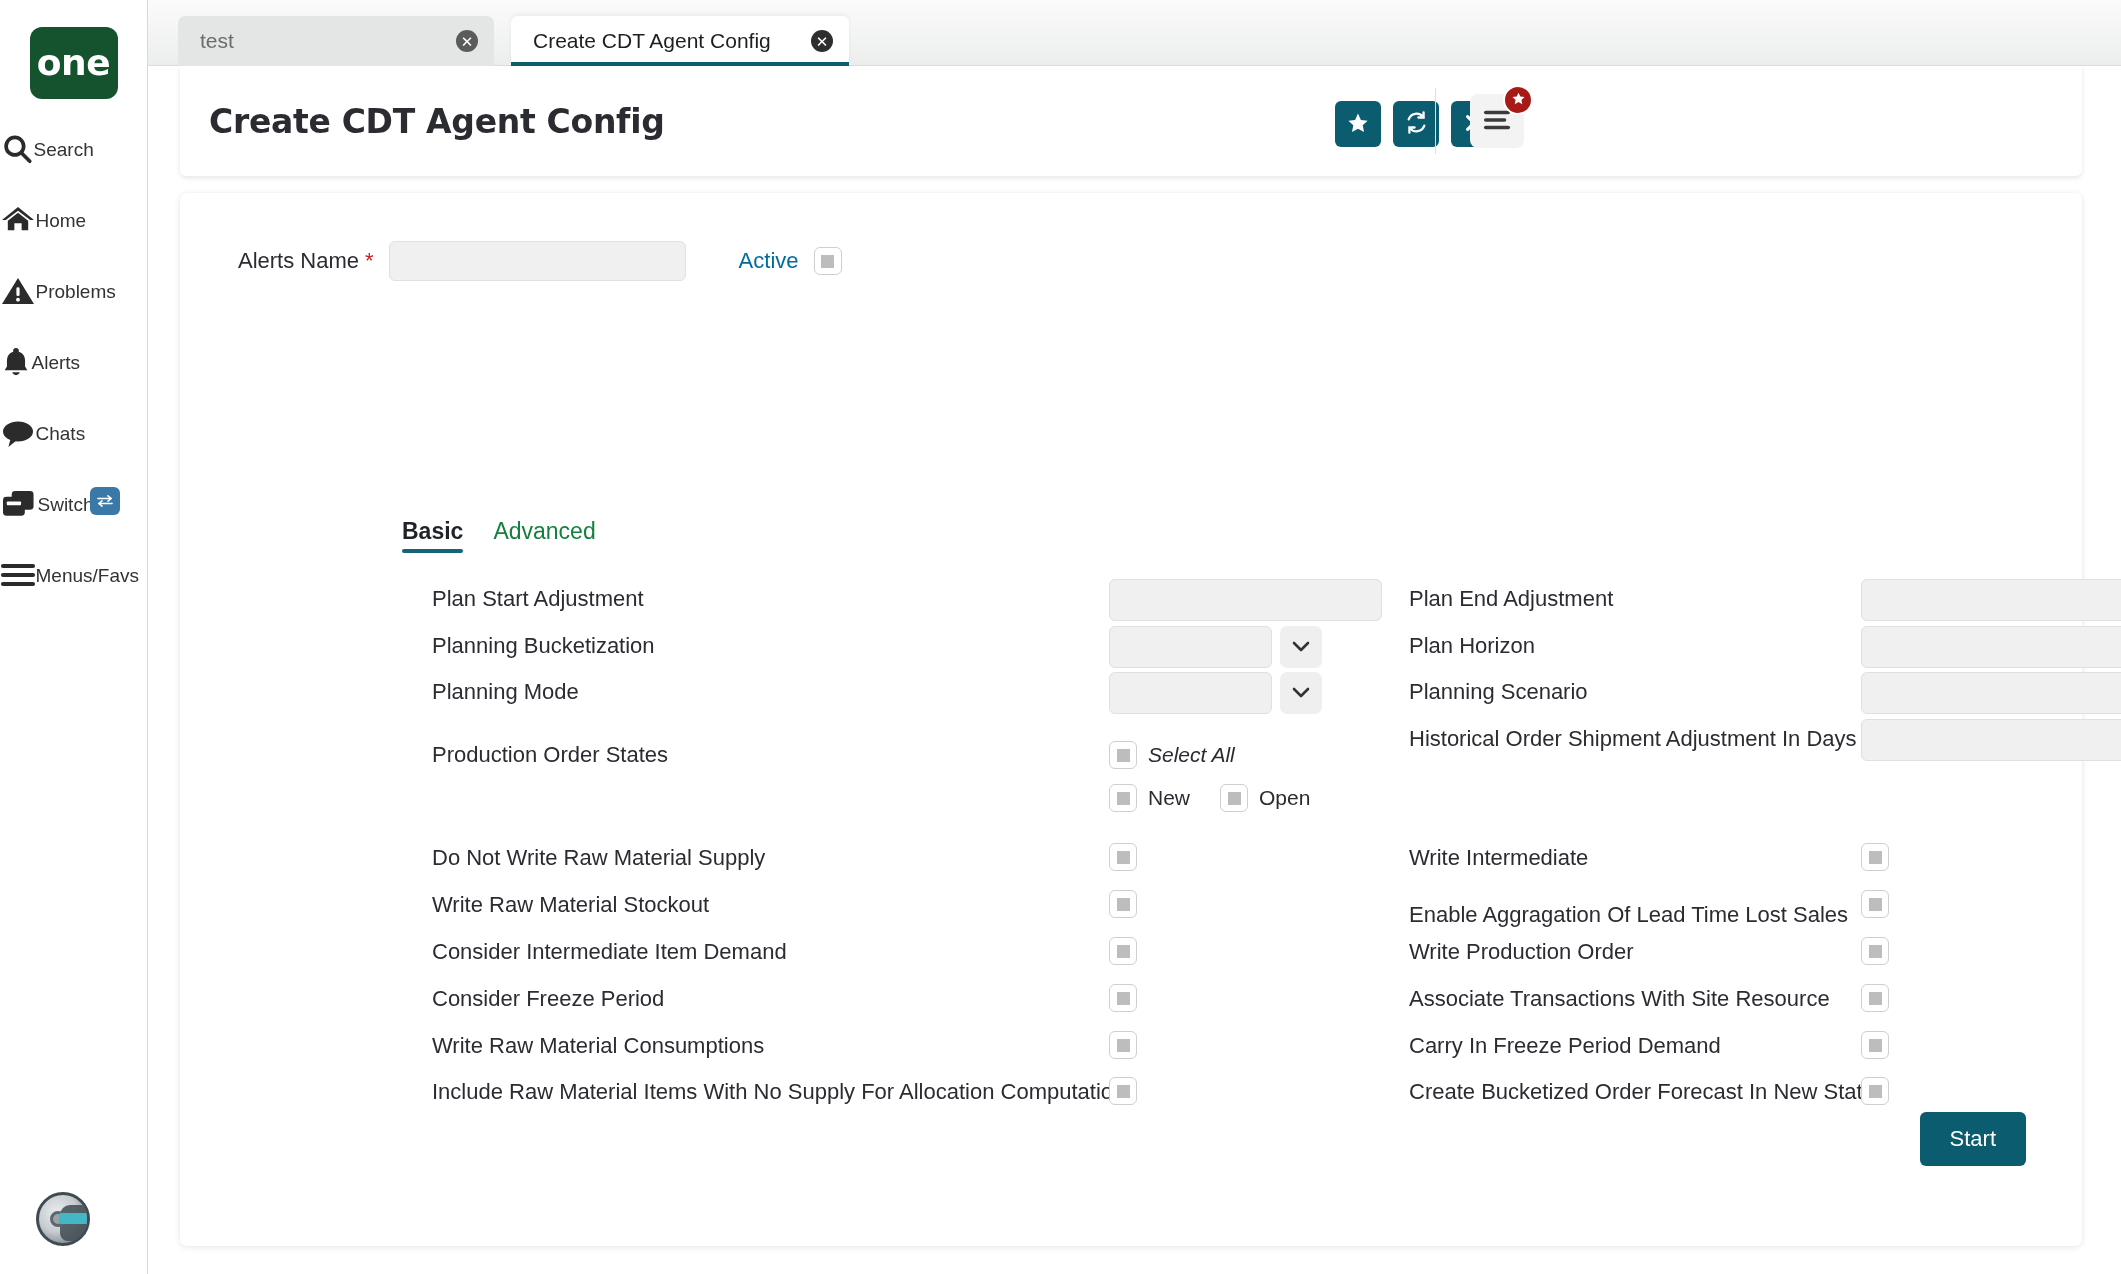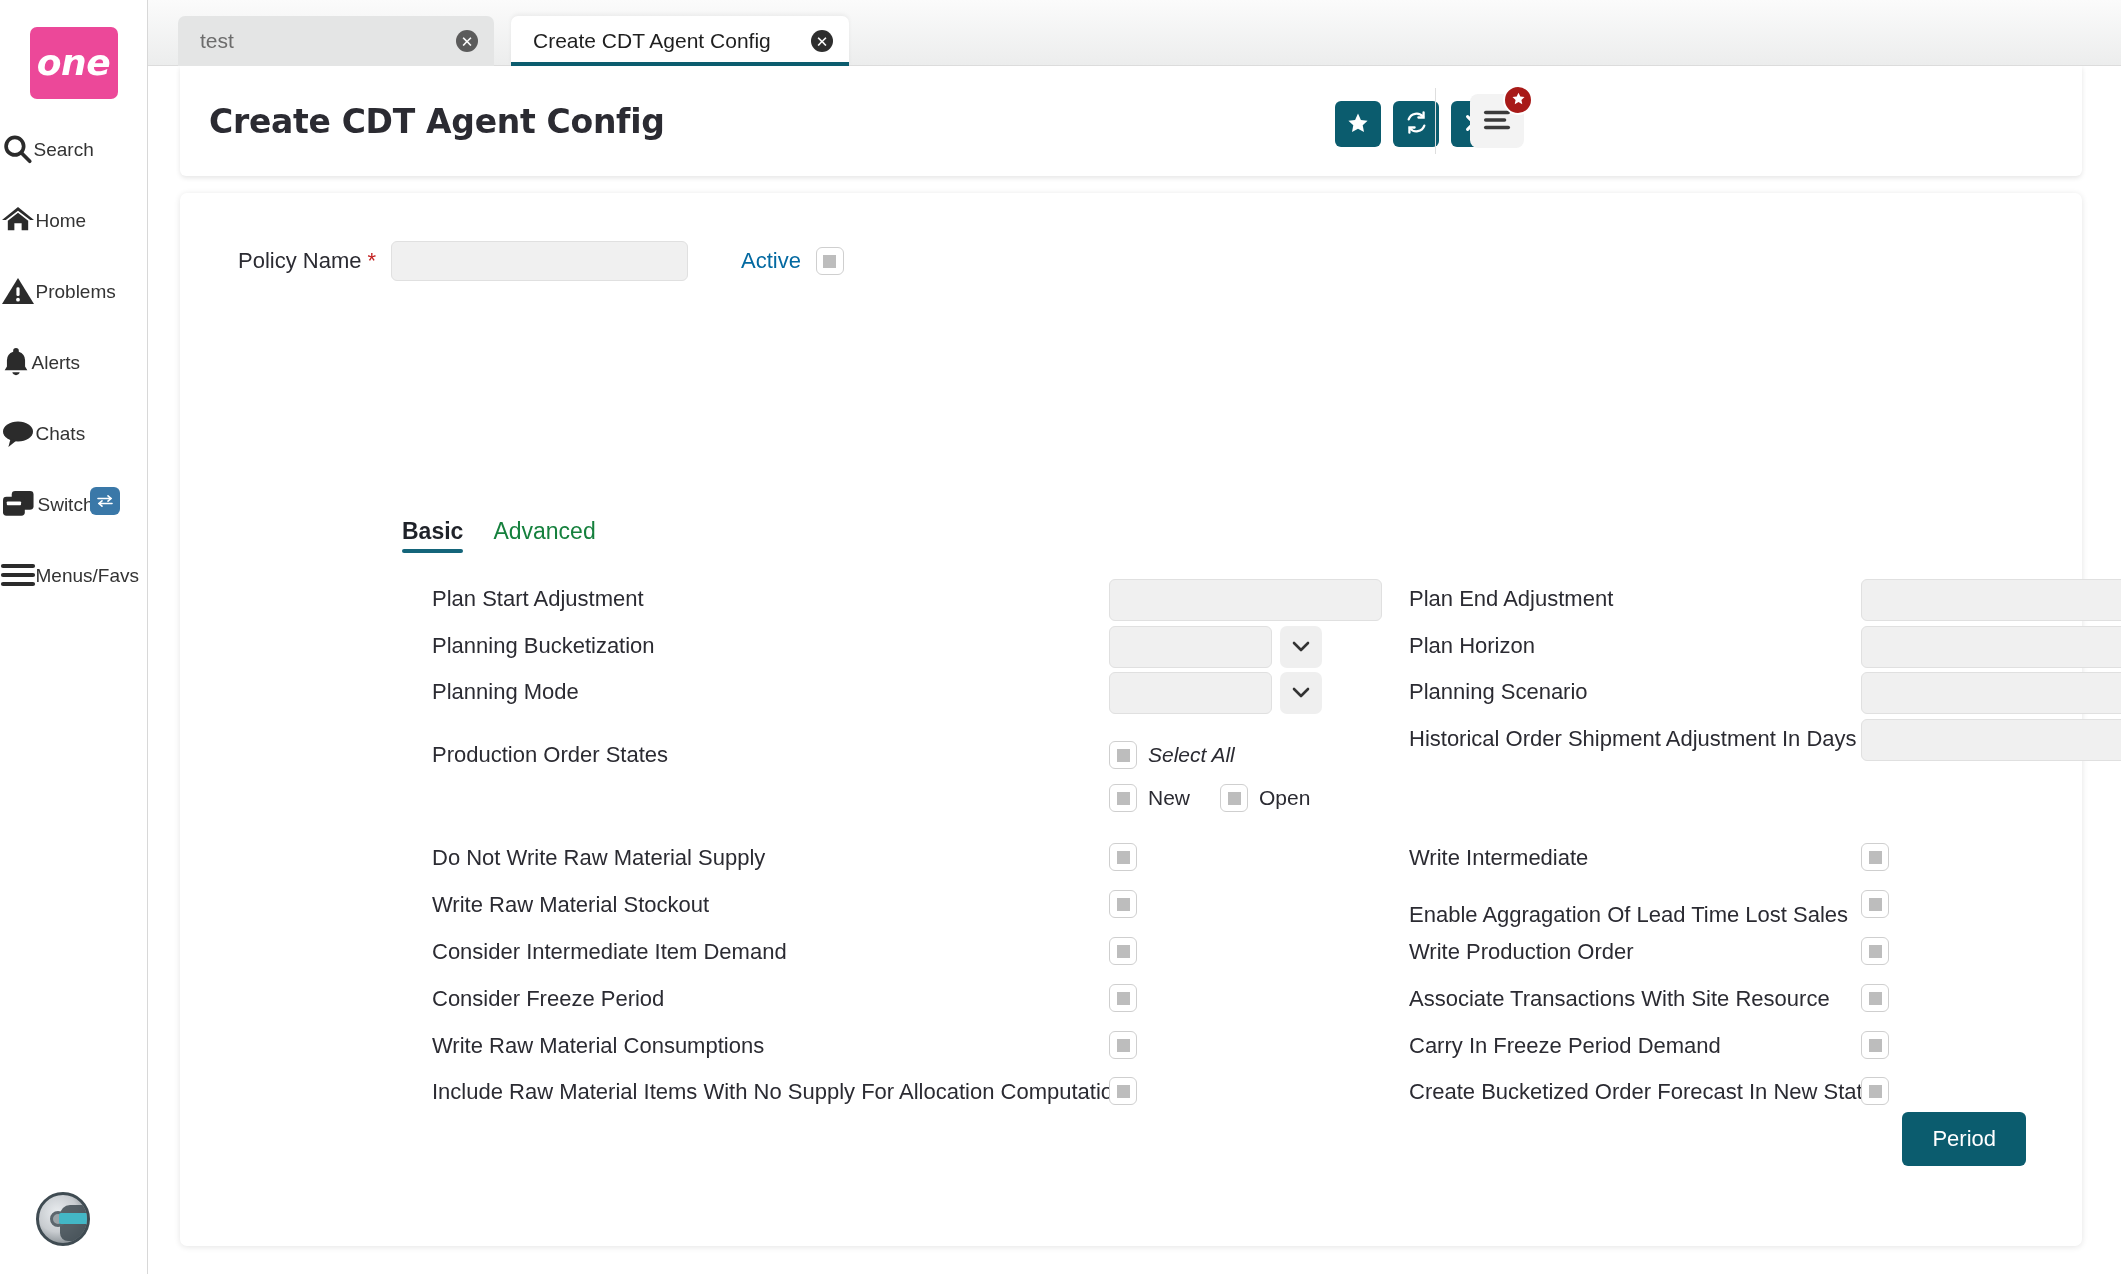--- a/index.html
+++ b/index.html
@@ -15,23 +15,23 @@
     position: absolute; left: 0; top: 0;
     width: 148px; height: 1274px;
     background: #ffffff;
     border-right: 1px solid #d8d8d8;
     display: flex; flex-direction: column; align-items: center;
     z-index: 40;
   }
   #brand-logo {
     margin-top: 27px;
     width: 88px; height: 72px;
-    background: #ec4899;
-    border-radius: 7px;
-    display: flex; align-items: center; justify-content: center; font-style: italic;
+    background: #14532d;
+    border-radius: 12px;
+    display: flex; align-items: center; justify-content: center;
   }
   #brand-logo .logo-text {
     color: #fff; font-size: 36px; font-weight: 700;
     letter-spacing: -0.5px; line-height: 1;
     font-family: "DejaVu Sans", sans-serif;
   }
   .rail-item {
     margin-top: 29px;
     width: 148px;
     display: flex; align-items: center;
@@ -440,21 +440,21 @@
         </svg>
       </span>
     </span>
   </div>
 
 </div>
 
 <div id="content-card">
 
   <div id="policy-row">
-    <span id="policy-label">Policy Name</span>
+    <span id="policy-label">Alerts Name</span>
     <span id="policy-required">*</span>
     <input id="policy-input" type="text" value="" style="">
     <span id="active-label">Active</span>
     <span class="cbx" style="margin-left:15px"></span>
   </div>
 
   <div id="form-tabs">
     <div class="form-tab active">
       <span>Basic</span>
     </div>
@@ -627,14 +627,14 @@
     </div>
 
     <div class="frow rcol-label" style="top:506px">
       <span class="flabel">Create Bucketized Order Forecast In New State</span>
     </div>
     <div class="frow rcol-ctrl" style="top:504px">
       <span class="cbx"></span>
     </div>
   </div>
 
-  <button id="create-button">Period</button>
+  <button id="create-button">Start</button>
 </div>
 
 </body></html>

